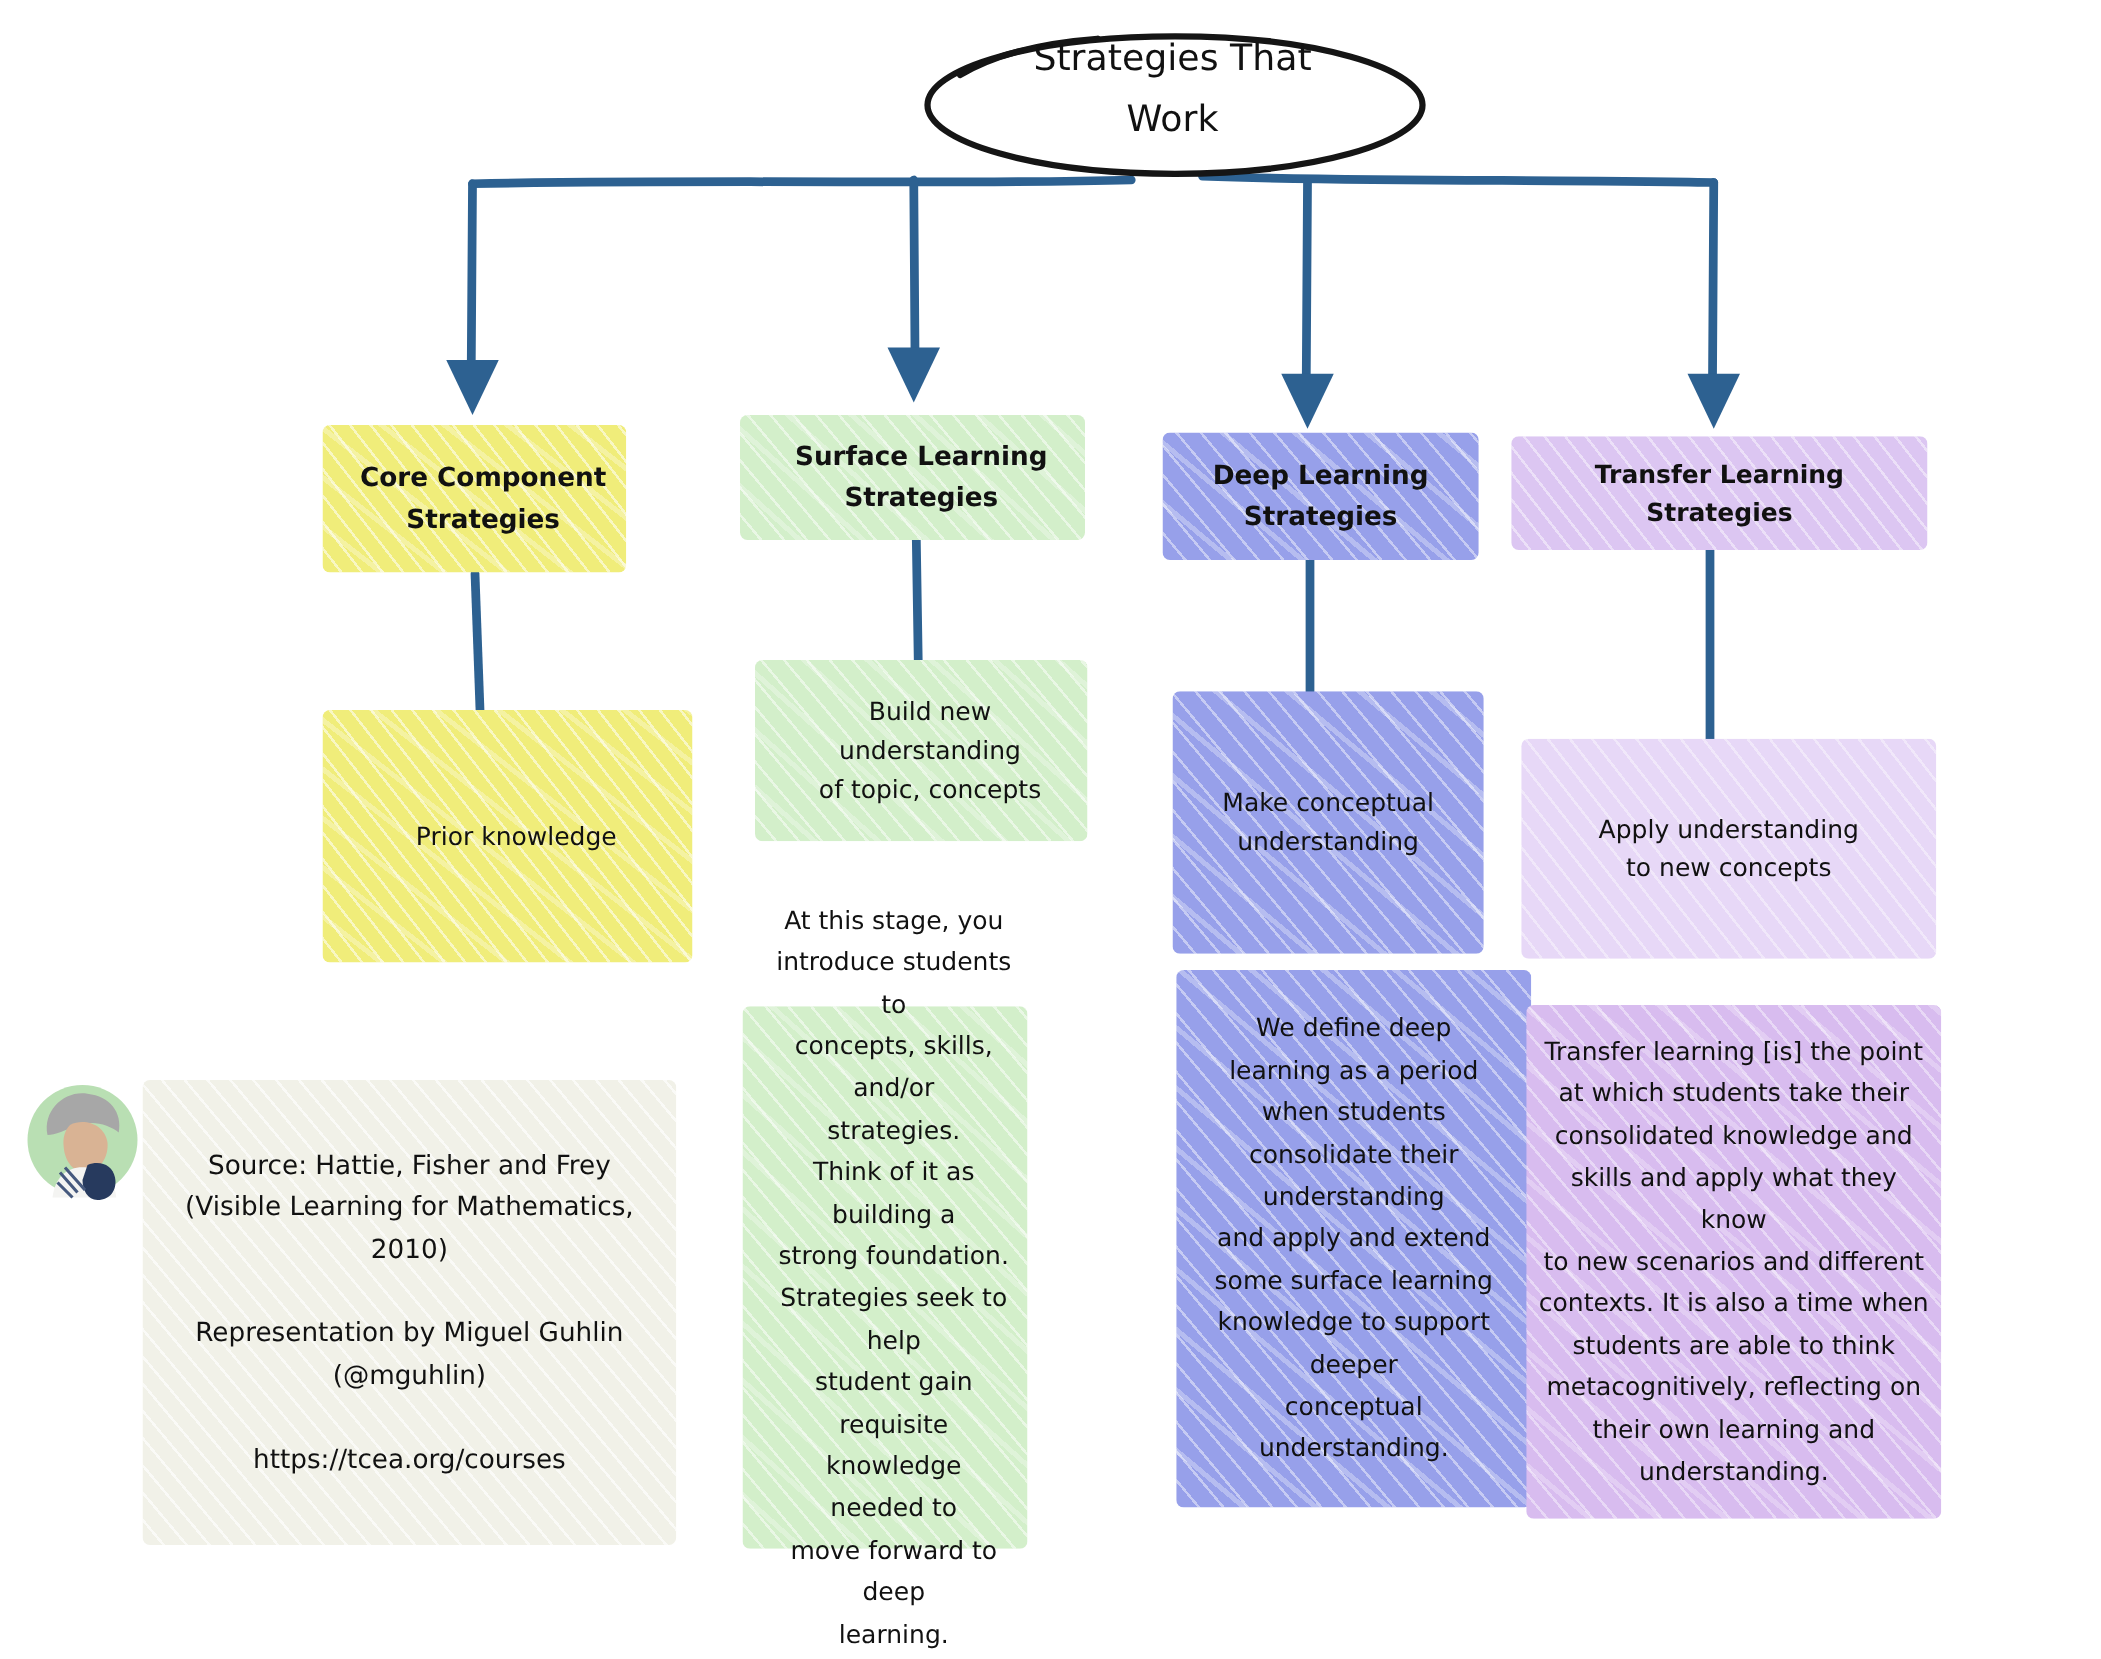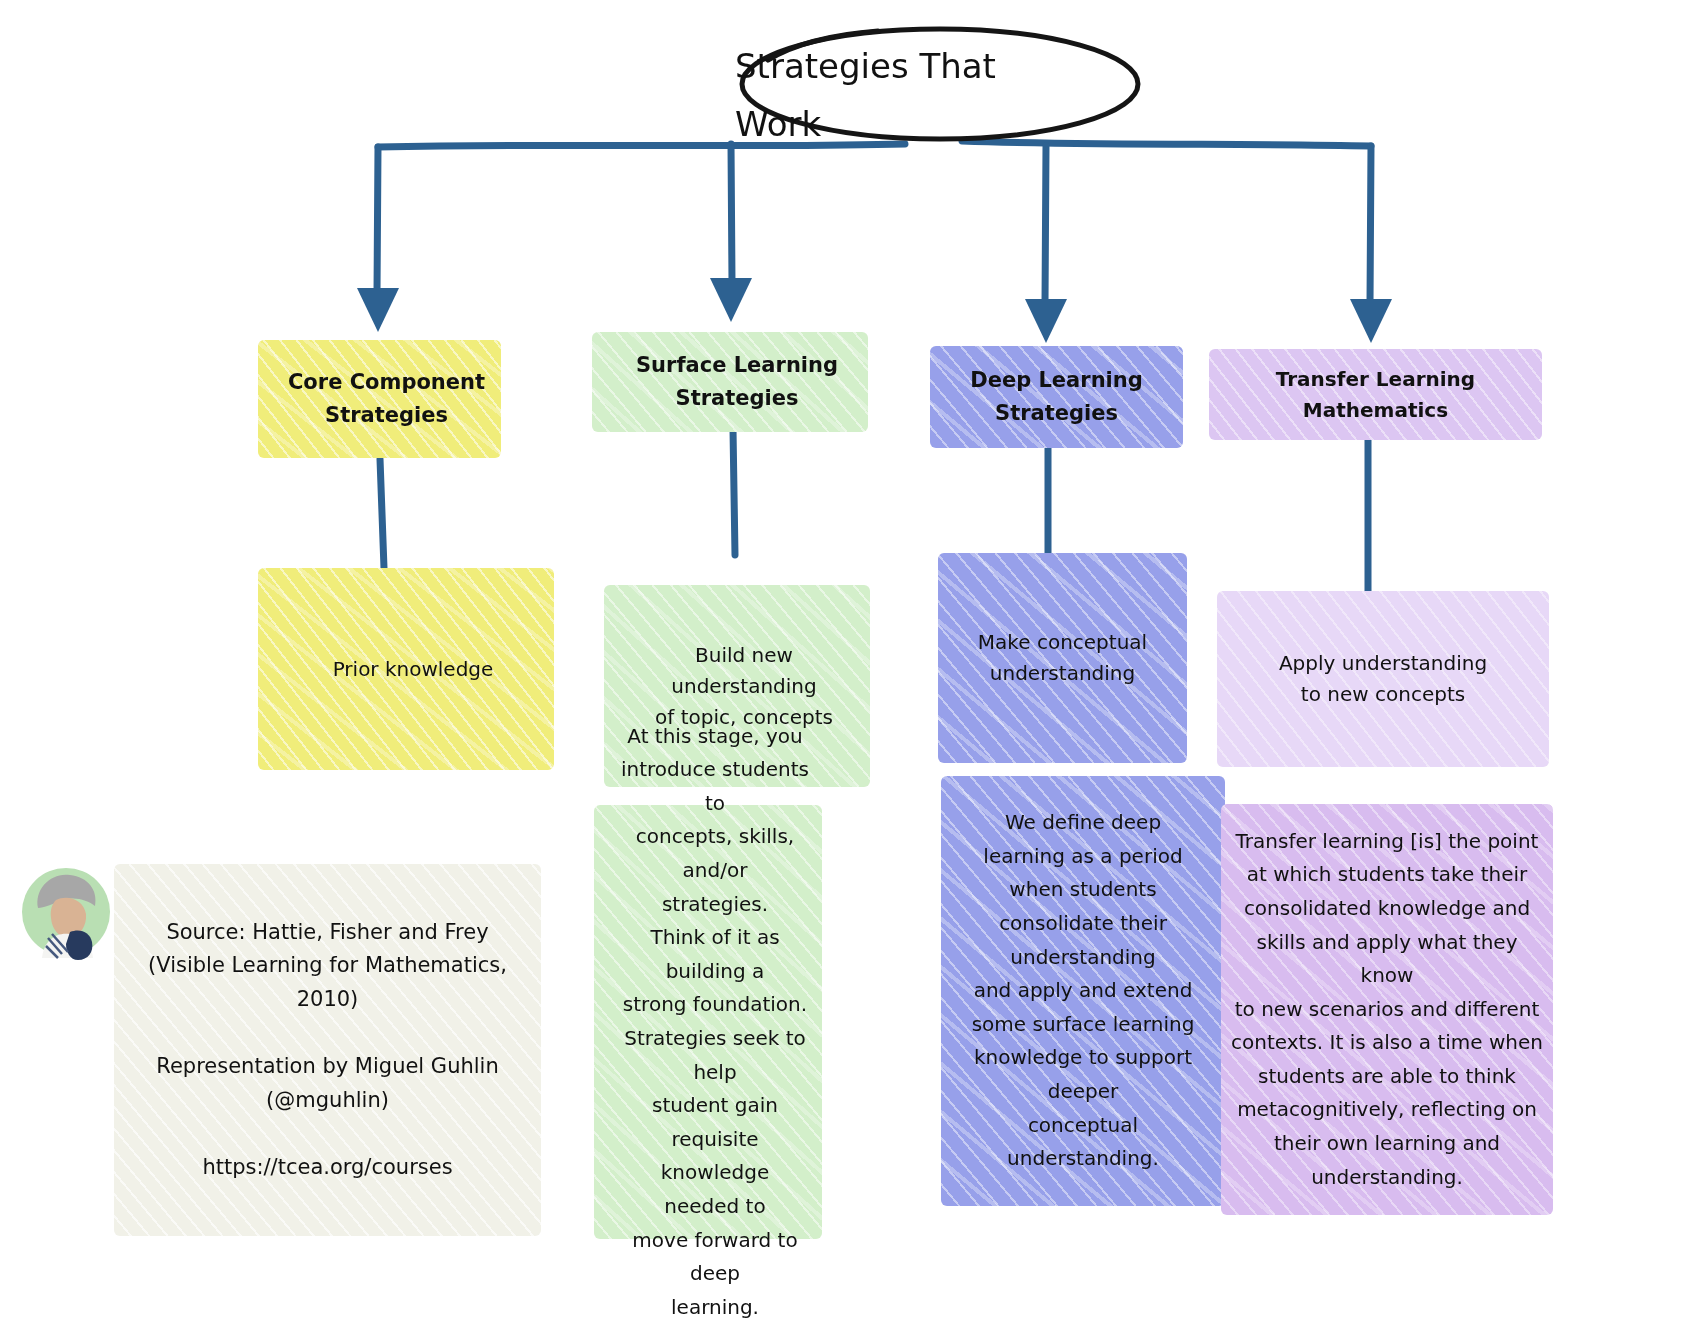--- a/index.html
+++ b/index.html
@@ -62,22 +62,22 @@
       repeating-linear-gradient(50deg, rgba(255,255,255,0) 0 12px, rgba(255,255,255,.42) 12px 14px),
       repeating-linear-gradient(40deg, rgba(255,255,255,0) 0 31px, rgba(255,255,255,.26) 31px 35px),
       #d8bcef;
   }
   .bg-cream{
     background:
       repeating-linear-gradient(50deg, rgba(255,255,255,0) 0 12px, rgba(255,255,255,.65) 12px 14px),
       #f1f1e8;
   }
   #title-text{
-    position:absolute;left:735px;top:38px;width:406px;
-    font-size:34px;line-height:1.7;
+    position:absolute;left:735px;top:22px;width:406px;
+    text-align:center;font-size:29px;line-height:1.7;
     white-space:pre-line;
   }
   svg{display:block;}
   .nopoint{pointer-events:none;}
 </style>
 </head>
 <body>
 
 <div id="stage">
 
@@ -108,21 +108,21 @@
   </svg>
   <div id="title-text">Strategies That
 Work</div>
 
   <div class="box hdr bg-yellow" style="left:258px;top:340px;width:243px;height:118px">Core Component
 Strategies</div>
   <div class="box sub bg-yellow" style="left:258px;top:568px;width:296px;height:202px">Prior knowledge</div>
 
   <div class="box hdr bg-green" style="left:592px;top:332px;width:276px;height:100px">Surface Learning
 Strategies</div>
-  <div class="box sub bg-green" style="left:604px;top:585px;width:266px;height:202px">Build new understanding
+  <div class="box sub bg-green" style="left:604px;top:528px;width:266px;height:145px">Build new understanding
 of topic, concepts</div>
   <div class="box desc bg-green" style="left:594px;top:805px;width:228px;height:434px">At this stage, you
 introduce students to
 concepts, skills, and/or
 strategies.
 Think of it as building a
 strong foundation.
 Strategies seek to help
 student gain
 requisite knowledge
@@ -139,21 +139,21 @@
 when students
 consolidate their
 understanding
 and apply and extend
 some surface learning
 knowledge to support
 deeper
 conceptual
 understanding.</div>
 
-  <div class="box hdr bg-lav-h" style="left:1209px;top:349px;width:333px;height:91px;font-size:20px">Transfer Learning Mathematics</div>
+  <div class="box hdr bg-lav-h" style="left:1209px;top:349px;width:333px;height:91px;font-size:20px">Transfer Learning Strategies</div>
   <div class="box sub bg-lav-s" style="left:1217px;top:591px;width:332px;height:176px">Apply understanding
 to new concepts</div>
   <div class="box desc bg-lav-d" style="left:1221px;top:804px;width:332px;height:411px">Transfer learning [is] the point
 at which students take their
 consolidated knowledge and
 skills and apply what they know
 to new scenarios and different
 contexts. It is also a time when
 students are able to think
 metacognitively, reflecting on

